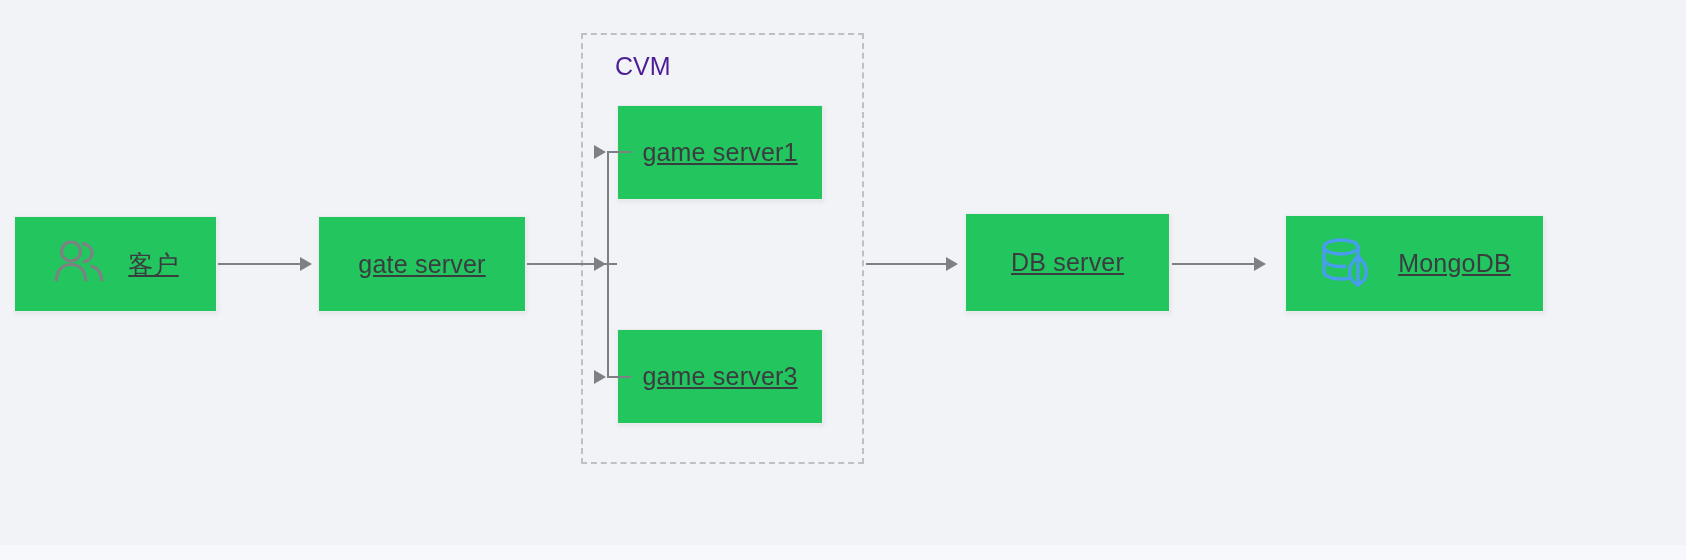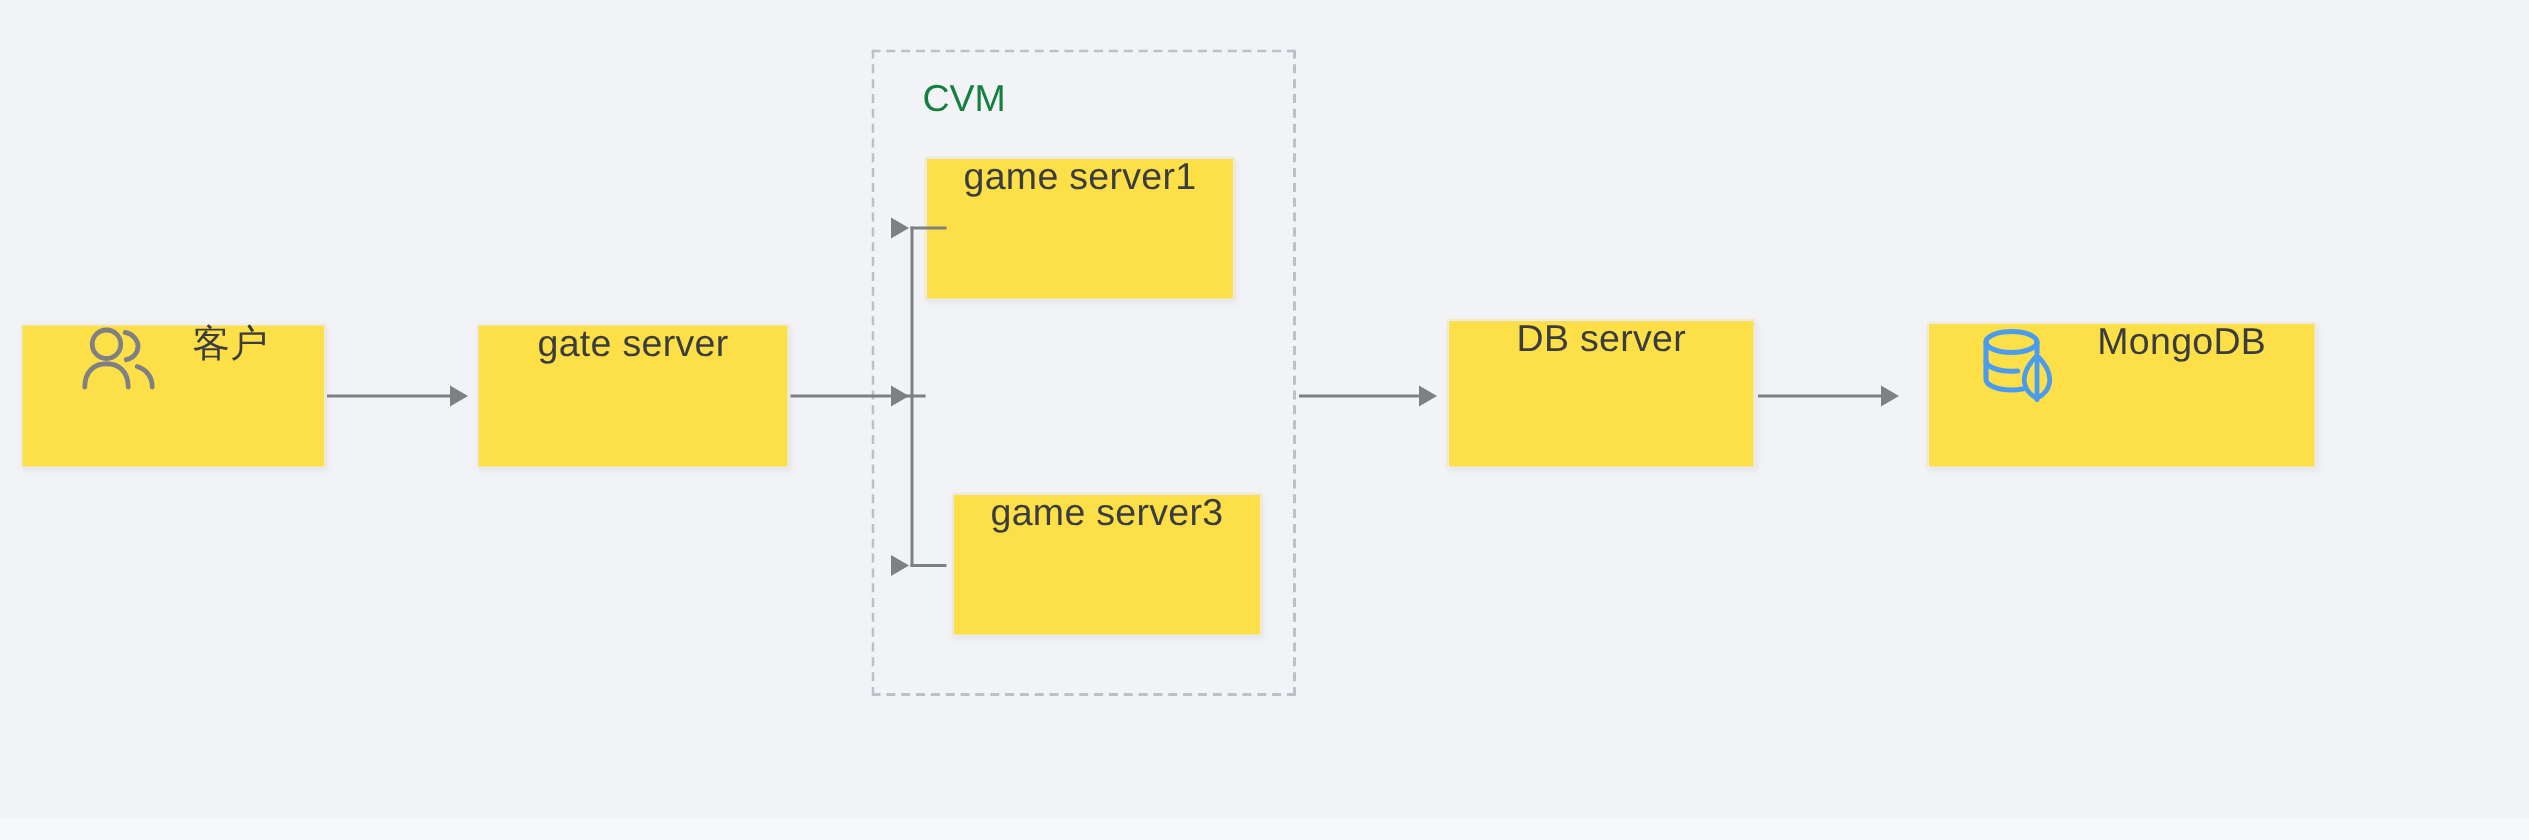--- a/index.html
+++ b/index.html
@@ -23,49 +23,50 @@
     position: absolute;
     left: 0;
     top: 545px;
     width: 1686px;
     height: 15px;
     background: #f7f8fb;
   }
   
   .node {
     position: absolute;
-    background: #fde047;
+    background: #22c55e;
     border: 1px solid #ececee;
     box-sizing: border-box;
     box-shadow: 1px 2px 4px rgba(130,135,150,0.13);
     display: flex;
-    align-items: flex-start;
+    align-items: center;
     justify-content: center;
     color: #3b3c40;
     font-size: 25px;
     letter-spacing: 0.2px;
     white-space: nowrap;
+    text-decoration: underline;
   }
   .node.with-icon {
     gap: 22px;
   }
   .node-label {
     line-height: 1;
   }
   
   .group-box {
     position: absolute;
     border: 2px dashed #bcc0c7;
     box-sizing: border-box;
     background: transparent;
     border-radius: 1px;
   }
   .group-title {
     position: absolute;
-    color: #15803d;
+    color: #4c1d95;
     font-size: 25px;
     line-height: 1;
     white-space: nowrap;
   }
   
   .edge-h {
     position: absolute;
     height: 2px;
     background: #7f8084;
   }
@@ -109,21 +110,21 @@
       </svg>
     </span>
     <span class="node-label">客户</span>
   </div>
 
   <div class="node" style="left:617px; top:105px; width:206px; height:95px;">
     <span class="node-label">game server1</span>
   </div>
 
 
-  <div class="node" style="left:635px; top:329px; width:206px; height:95px;">
+  <div class="node" style="left:617px; top:329px; width:206px; height:95px;">
     <span class="node-label">game server3</span>
   </div>
 
   <div class="node with-icon" style="left:1285px; top:215px; width:259px; height:97px;">
     <span class="icon">
       <svg width="58" height="52" viewBox="0 0 58 52" fill="none">
         <g stroke="#4a9cf0" stroke-width="3.4" stroke-linecap="round" stroke-linejoin="round">
           <ellipse cx="23" cy="12" rx="17" ry="7"></ellipse>
           <path d="M6 12 V37 C6 40.9 13.6 44 23 44 C25.6 44 28.1 43.8 30.3 43.4"></path>
           <path d="M40 12 V19"></path>

